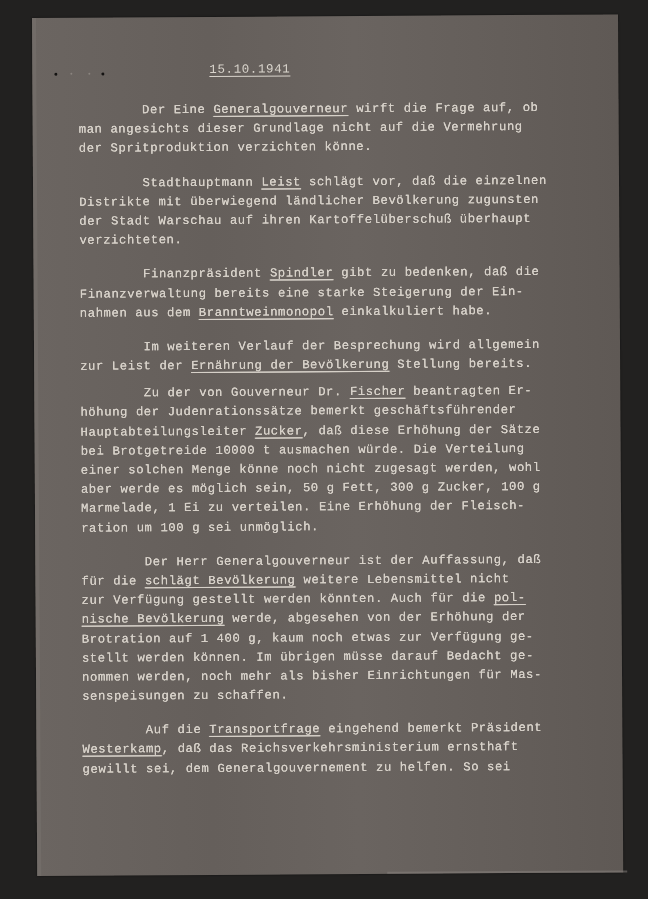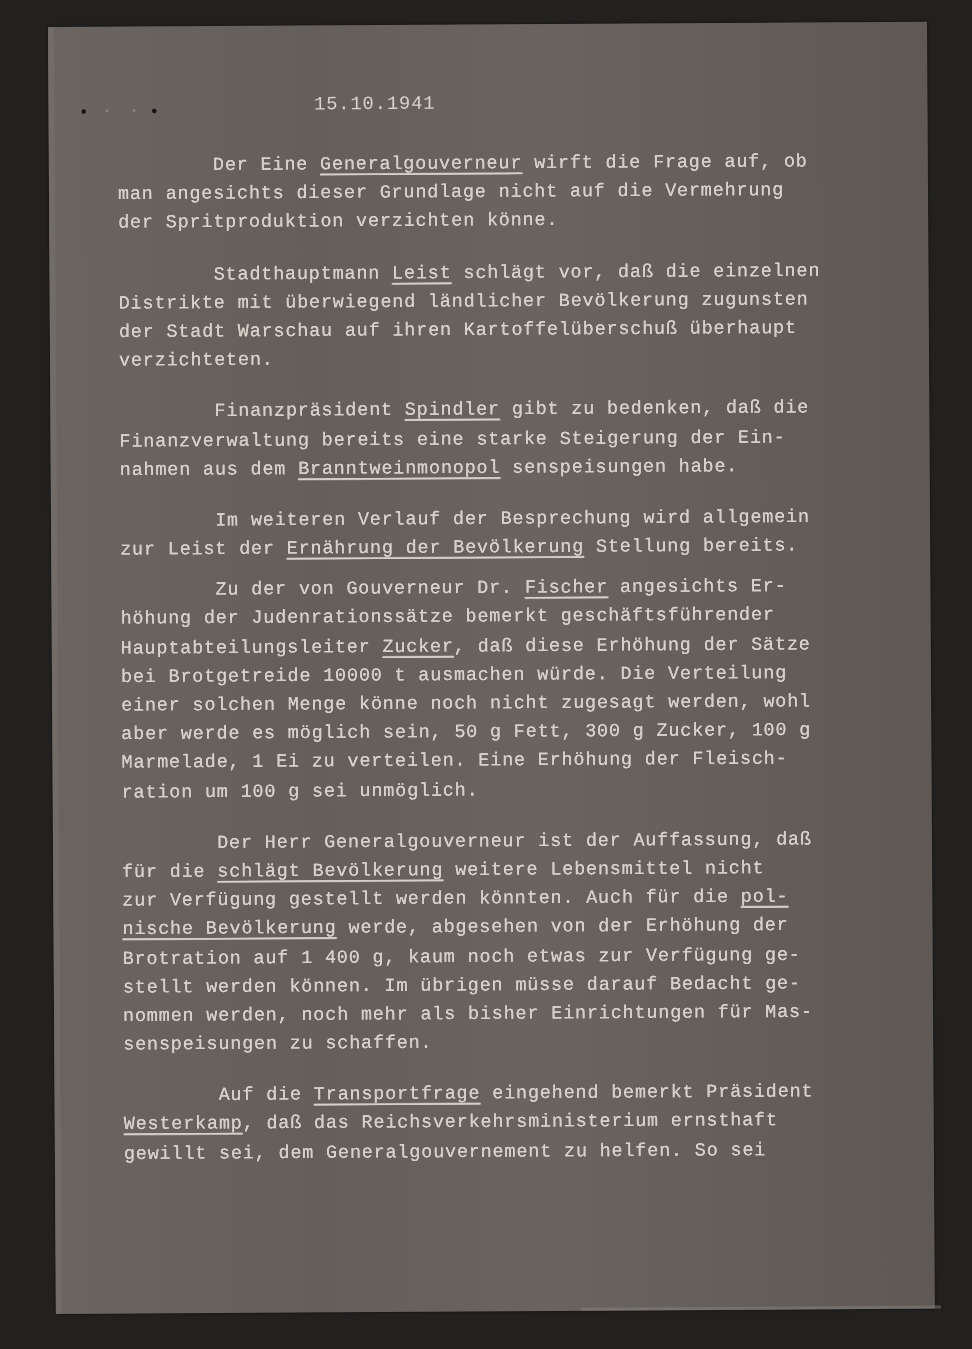--- a/index.html
+++ b/index.html
@@ -50,20 +50,21 @@
     }
     .punch.light { background: #8a847f; width: 2px; height: 2px; }
     .date {
       position: absolute;
       left: 177px;
       top: 46px;
       font-family: "Liberation Mono", "DejaVu Sans Mono", monospace;
       font-size: 12.5px;
       color: #d9d4cc;
       letter-spacing: 0.6px;
+      text-decoration: underline;
       text-underline-offset: 3px;
       text-decoration-thickness: 1px;
     }
     .body-text {
       position: absolute;
       left: 46px;
       top: 84px;
       width: 540px;
       font-family: "Liberation Mono", "DejaVu Sans Mono", monospace;
       font-size: 12.3px;
@@ -119,28 +120,28 @@
       </div>
       <div class="para">
         <span class="line"><span>        Stadthauptmann </span><span class="u">Leist</span><span> schlägt vor, daß die einzelnen</span></span>
         <span class="line"><span>Distrikte mit überwiegend ländlicher Bevölkerung zugunsten</span></span>
         <span class="line"><span>der Stadt Warschau auf ihren Kartoffelüberschuß überhaupt</span></span>
         <span class="line"><span>verzichteten.</span></span>
       </div>
       <div class="para">
         <span class="line"><span>        Finanzpräsident </span><span class="u">Spindler</span><span> gibt zu bedenken, daß die</span></span>
         <span class="line"><span>Finanzverwaltung bereits eine starke Steigerung der Ein-</span></span>
-        <span class="line"><span>nahmen aus dem </span><span class="u">Branntweinmonopol</span><span> senspeisungen habe.</span></span>
+        <span class="line"><span>nahmen aus dem </span><span class="u">Branntweinmonopol</span><span> einkalkuliert habe.</span></span>
       </div>
       <div class="para tight">
         <span class="line"><span>        Im weiteren Verlauf der Besprechung wird allgemein</span></span>
         <span class="line"><span>zur Leist der </span><span class="u">Ernährung der Bevölkerung</span><span> Stellung bereits.</span></span>
       </div>
       <div class="para">
-        <span class="line"><span>        Zu der von Gouverneur Dr. </span><span class="u">Fischer</span><span> angesichts Er-</span></span>
+        <span class="line"><span>        Zu der von Gouverneur Dr. </span><span class="u">Fischer</span><span> beantragten Er-</span></span>
         <span class="line"><span>höhung der Judenrationssätze bemerkt geschäftsführender</span></span>
         <span class="line"><span>Hauptabteilungsleiter </span><span class="u">Zucker</span><span>, daß diese Erhöhung der Sätze</span></span>
         <span class="line"><span>bei Brotgetreide 10000 t ausmachen würde. Die Verteilung</span></span>
         <span class="line"><span>einer solchen Menge könne noch nicht zugesagt werden, wohl</span></span>
         <span class="line"><span>aber werde es möglich sein, 50 g Fett, 300 g Zucker, 100 g</span></span>
         <span class="line"><span>Marmelade, 1 Ei zu verteilen. Eine Erhöhung der Fleisch-</span></span>
         <span class="line"><span>ration um 100 g sei unmöglich.</span></span>
       </div>
       <div class="para">
         <span class="line"><span>        Der Herr Generalgouverneur ist der Auffassung, daß</span></span>

